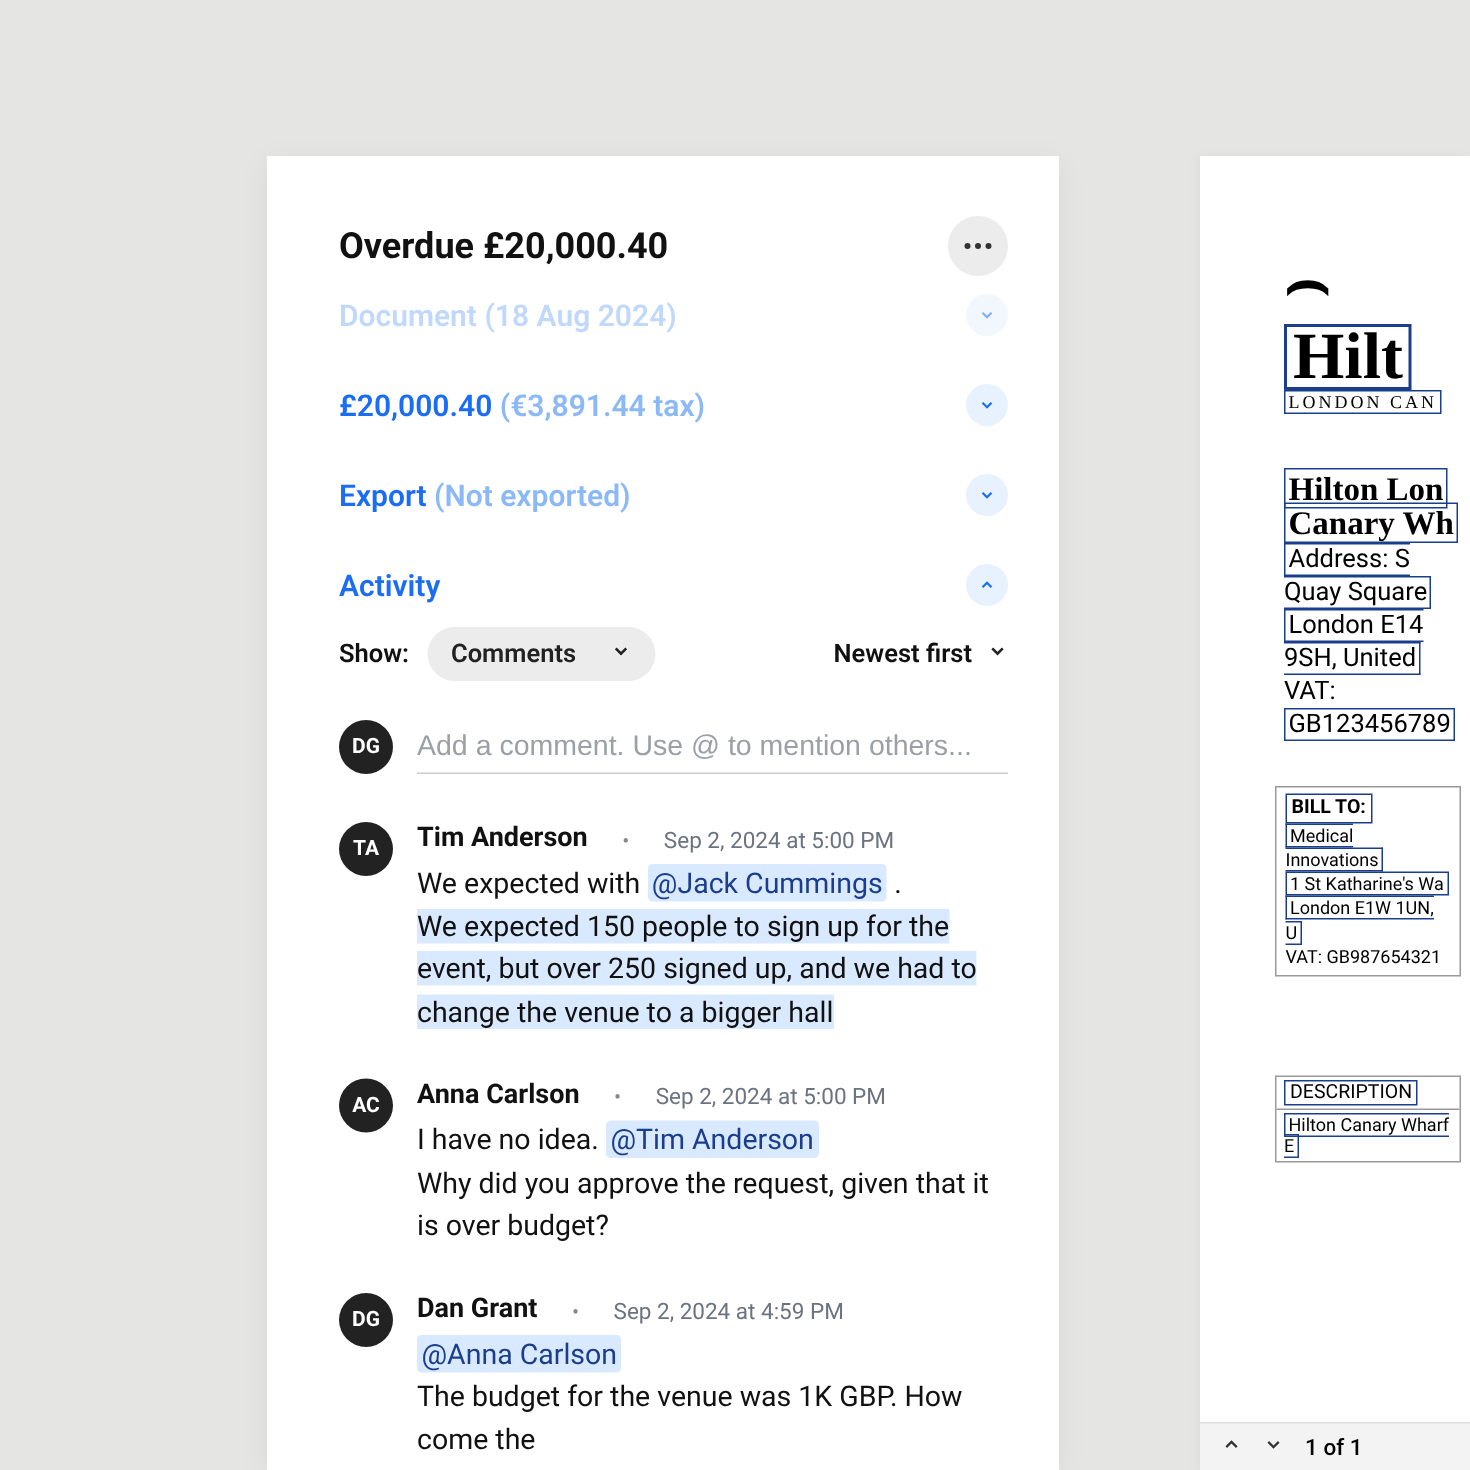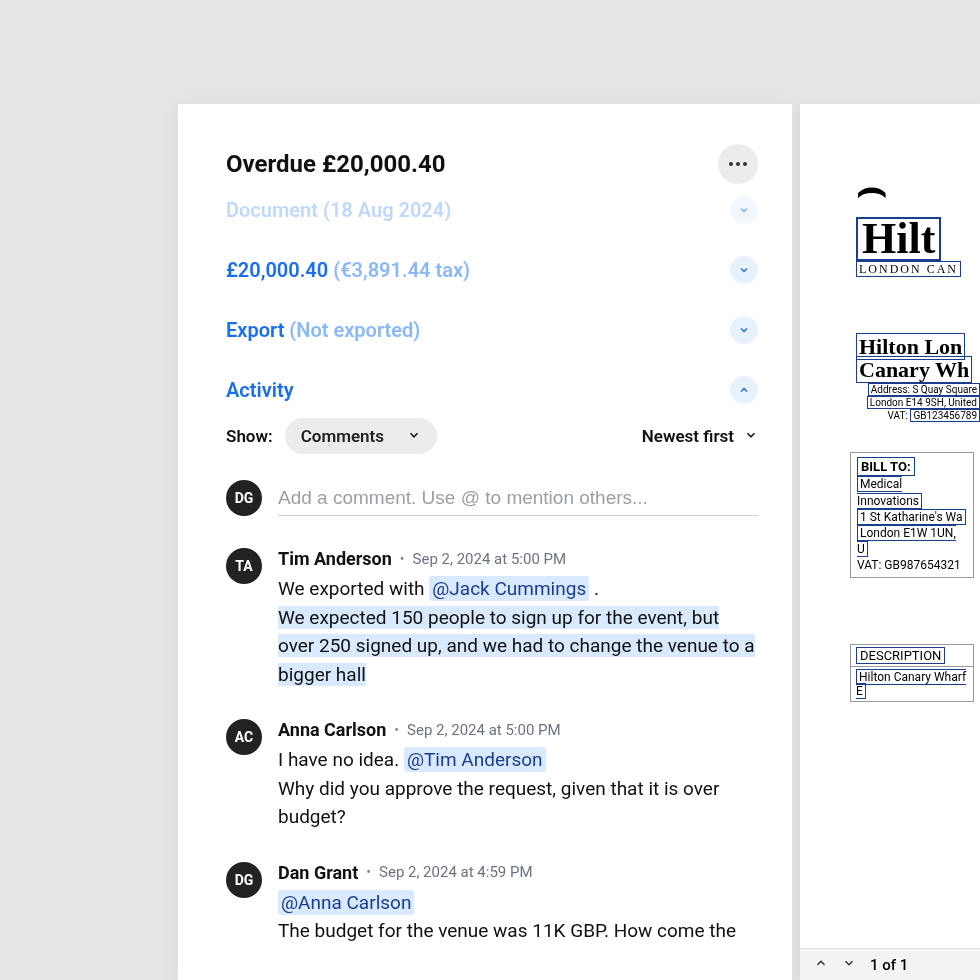--- a/index.html
+++ b/index.html
@@ -8,21 +8,21 @@
     background: #e5e5e3;
     width: 980px;
     height: 980px;
     overflow: hidden;
     position: relative;
   }
   .card {
     position: absolute;
     top: 104px;
     left: 178px;
-    width: 614px;
+    width: 528px;
     height: 876px;
     background: #fff;
     box-shadow: 0 4px 20px rgba(0,0,0,0.06);
     padding: 40px 34px 0 48px;
   }
   .card-header {
     display: flex;
     align-items: center;
     justify-content: space-between;
     margin-bottom: 20px;
@@ -98,21 +98,21 @@
     flex:1; border:none; border-bottom:1px solid #ccc;
     font-size:19px; padding:6px 0; outline:none;
     color:#333;
   }
   .comment-input::placeholder { color:#9aa0a6; }
   .comment {
     display:flex; gap:16px; margin-bottom: 30px;
   }
   .comment-body { flex:1; }
   .comment-head {
-    display:flex;align-items:center;gap:8px;
+    display:flex;align-items:flex-end;gap:23px;
     margin-bottom:6px;
   }
   .author { font-weight:700; font-size:18px; color:#111; }
   .dot { color:#888; font-size:14px; }
   .timestamp { color:#6b7280; font-size:15px; }
   .comment-text { font-size:19px; line-height:1.5; color:#111; }
   .mention { background:#d9e9ff; color:#1a3e8c; padding:1px 3px; border-radius:3px; }
   .highlight { background:#d9e9ff; }
   
   .docpane {
@@ -125,26 +125,26 @@
   .doc-scroll {
     height: 846px; overflow:hidden;
     padding: 56px 0 0 56px;
     font-size:13px;
   }
   .hotel-logo { font-family: Georgia, 'Times New Roman', serif; }
   .hotel-logo .swoosh { font-size:48px; font-weight:700; }
   .hotel-logo .brand { font-size:44px; font-weight:700; line-height:0.9; border:2px solid #1a3e8c; padding:0 4px; display:inline-block;}
   .hotel-logo .sub { font-size:12px; letter-spacing:2px; }
   .doc-heading {
-    margin-top: 58px;
+    margin-top: 38px;
     font-family: Georgia, serif;
     font-size:22px; font-weight:700; line-height:1.05;
   }
   .boxed { border:1px solid #1a3e8c; padding:0 2px; display:inline; }
-  .doc-small { font-size:10px; line-height:1.3; margin-top:2px;text-align:right; }
+  .doc-small { font-size:17px; line-height:1.3; margin-top:2px; }
   .billto-box {
     margin-top:30px;
     border:1px solid #999; padding:4px 6px;
     font-size:12px; line-height:1.35;
     position:relative; left:-6px;
   }
   .billto-label { font-weight:700; font-variant:small-caps; display:inline-block; border:1px solid #1a3e8c; padding:0 3px; font-size:13px;}
   .desc-box {
     margin-top:66px; border:1px solid #999; font-size:12px;
     position:relative; left:-6px;
@@ -250,21 +250,21 @@
 
   <div class="comment">
     <div class="avatar">TA</div>
     <div class="comment-body">
       <div class="comment-head">
         <span class="author">Tim Anderson</span>
         <span class="dot">•</span>
         <span class="timestamp">Sep 2, 2024 at 5:00 PM</span>
       </div>
       <div class="comment-text">
-        <span>We exported with </span><span class="mention">@Jack Cummings</span><span> .</span><br>
+        <span>We expected with </span><span class="mention">@Jack Cummings</span><span> .</span><br>
         <span class="highlight">We expected 150 people to sign up for the event, but over 250 signed up, and we had to change the venue to a bigger hall</span>
       </div>
     </div>
   </div>
 
   <div class="comment">
     <div class="avatar">AC</div>
     <div class="comment-body">
       <div class="comment-head">
         <span class="author">Anna Carlson</span>
@@ -281,21 +281,21 @@
   <div class="comment">
     <div class="avatar">DG</div>
     <div class="comment-body">
       <div class="comment-head">
         <span class="author">Dan Grant</span>
         <span class="dot">•</span>
         <span class="timestamp">Sep 2, 2024 at 4:59 PM</span>
       </div>
       <div class="comment-text">
         <span class="mention">@Anna Carlson</span><br>
-        <span>The budget for the venue was 11K GBP. How come the</span>
+        <span>The budget for the venue was 1K GBP. How come the</span>
       </div>
     </div>
   </div>
 </div>
 
 <div class="docpane">
   <div class="doc-scroll">
     <div class="hotel-logo">
       <div class="swoosh">⌢</div>
       <div class="brand">Hilt</div>

